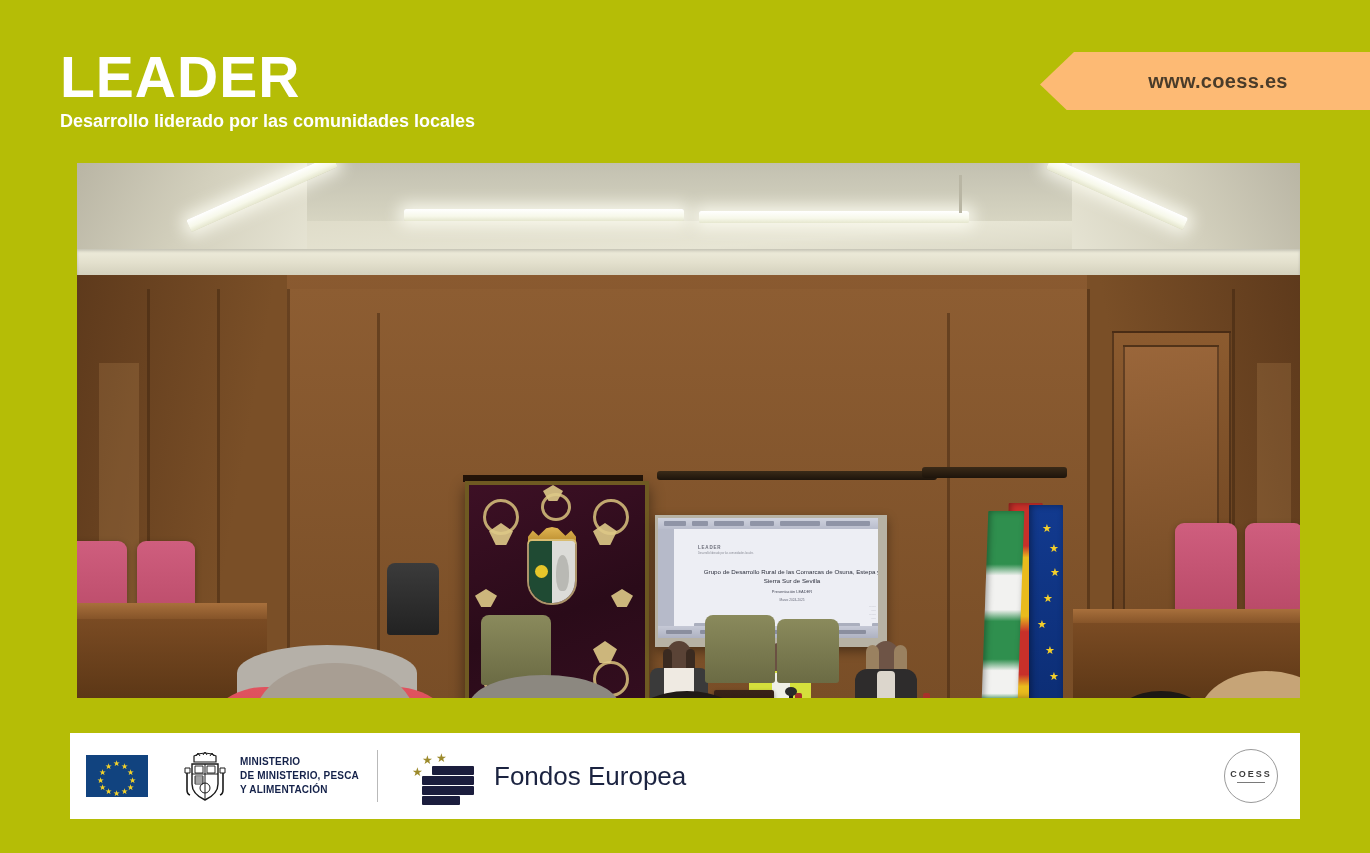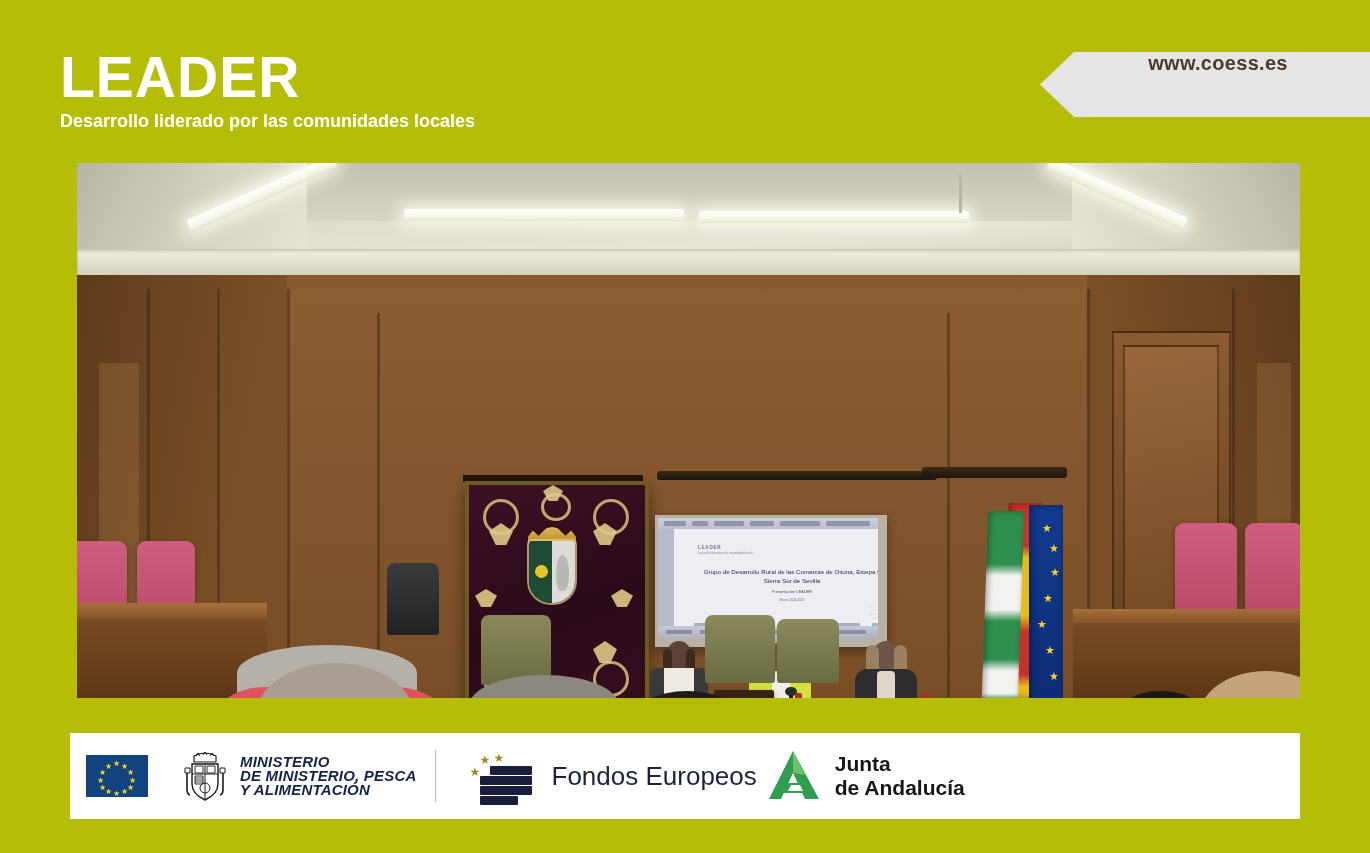--- a/index.html
+++ b/index.html
@@ -15,24 +15,24 @@
   .brand{position:absolute;left:60px;top:48px;}
   .brand-title{
     font-size:57px;font-weight:bold;color:#ffffff;letter-spacing:1px;
     line-height:58px;font-family:"Liberation Sans", sans-serif;
   }
   .brand-sub{
     font-size:18px;font-weight:bold;color:#ffffff;margin-top:5px;
     line-height:20px;font-family:"Liberation Sans", sans-serif;
   }
   .url-badge{
-    position:absolute;right:0;top:52px;width:330px;height:65px;
-    background:#e5e5e5;
+    position:absolute;right:0;top:52px;width:330px;height:58px;
+    background:#fdba74;
     clip-path:polygon(34px 0, 330px 0, 330px 65px, 34px 65px, 0 32.5px);
-    display:flex;align-items:flex-start;justify-content:center;
+    display:flex;align-items:center;justify-content:center;
   }
   .url-badge span{
     font-size:20px;font-weight:bold;color:#4a3c2a;letter-spacing:.3px;
     padding-left:26px;
   }
 
   
   .photo{
     position:absolute;left:77px;top:163px;width:1223px;height:535px;
     overflow:hidden;background:#6b4a2c;
@@ -181,22 +181,22 @@
   .fl{display:flex;align-items:center;height:86px;}
   .f-eu{padding-left:16px;}
   .euflag{width:62px;height:42px;background:#11437f;position:relative;
     margin-right:12px;flex:none;}
   .euflag .s{position:absolute;color:#f6d32b;font-size:8px;line-height:8px;}
   .eu-txt{font-size:15px;font-weight:bold;color:#1a62a8;line-height:19px;
     white-space:nowrap;}
   .divider{width:1px;height:52px;background:#b9b9b9;margin:0 18px;flex:none;}
   .f-min{padding-left:22px;}
   .coa{width:46px;height:56px;margin-right:12px;flex:none;position:relative;}
-  .min-txt{font-size:15px;font-weight:bold;color:#15224a;line-height:14px;
-    letter-spacing:.2px;white-space:nowrap;font-style:italic;}
+  .min-txt{font-size:10px;font-weight:bold;color:#15224a;line-height:14px;
+    letter-spacing:.2px;white-space:nowrap;}
   .f-fe{padding-left:14px;}
   .fe-mark{width:70px;height:52px;position:relative;margin-right:14px;flex:none;}
   .fe-bar{position:absolute;background:#1b1d3d;height:9px;border-radius:1px;}
   .fe-star{position:absolute;color:#9c8a2b;font-size:12px;line-height:12px;}
   .fe-txt{font-size:26px;color:#1b2340;white-space:nowrap;}
   .f-ja{padding-left:12px;}
   .ja-a{width:54px;height:54px;margin-right:12px;flex:none;position:relative;}
   .ja-txt{font-size:21px;font-weight:bold;color:#16161a;line-height:24px;
     white-space:nowrap;}
   .f-coess{margin-left:auto;padding-right:22px;}
@@ -447,33 +447,25 @@
         <span class="fe-star" style="left:2px;top:16px;">★</span>
         <span class="fe-star" style="left:12px;top:4px;">★</span>
         <span class="fe-star" style="left:26px;top:2px;">★</span>
         <div class="fe-bar" style="left:22px;top:16px;width:42px;"></div>
         <div class="fe-bar" style="left:12px;top:26px;width:40px;"></div>
         <div class="fe-bar" style="left:30px;top:26px;width:34px;"></div>
         <div class="fe-bar" style="left:12px;top:36px;width:30px;"></div>
         <div class="fe-bar" style="left:36px;top:36px;width:28px;"></div>
         <div class="fe-bar" style="left:12px;top:46px;width:38px;"></div>
       </div>
-      <div class="fe-txt">Fondos Europeos</div>
-    </div>
-
-    <div class="fl f-ja">
-      <div class="ja-a">
-        <svg viewBox="0 0 54 54" width="54" height="54" aria-hidden="true">
-          <path d="M24 2 L50 50 L36 50 L24 24 L12 50 L0 50 Z" fill="#2f9e4f"></path>
-          <path d="M24 2 L36 26 L24 24 Z" fill="#6fbf6a"></path>
-          <path d="M18 34 h16 l5 10 h-26 z" fill="#2f9e4f"></path>
-          <path d="M22 36 h9 l3 6 h-15 z" fill="#ffffff"></path>
-        </svg>
-      </div>
-      <div class="ja-txt">
-        <div>Junta</div>
-        <div>de Andalucía</div>
-      </div>
-    </div>
-
+      <div class="fe-txt">Fondos Europea</div>
+    </div>
+
+
+    <div class="fl f-coess">
+      <div class="coess-circ">
+        <span>COESS</span>
+        <i></i>
+      </div>
+    </div>
 
   </div>
 </div>
 
 </body></html>

